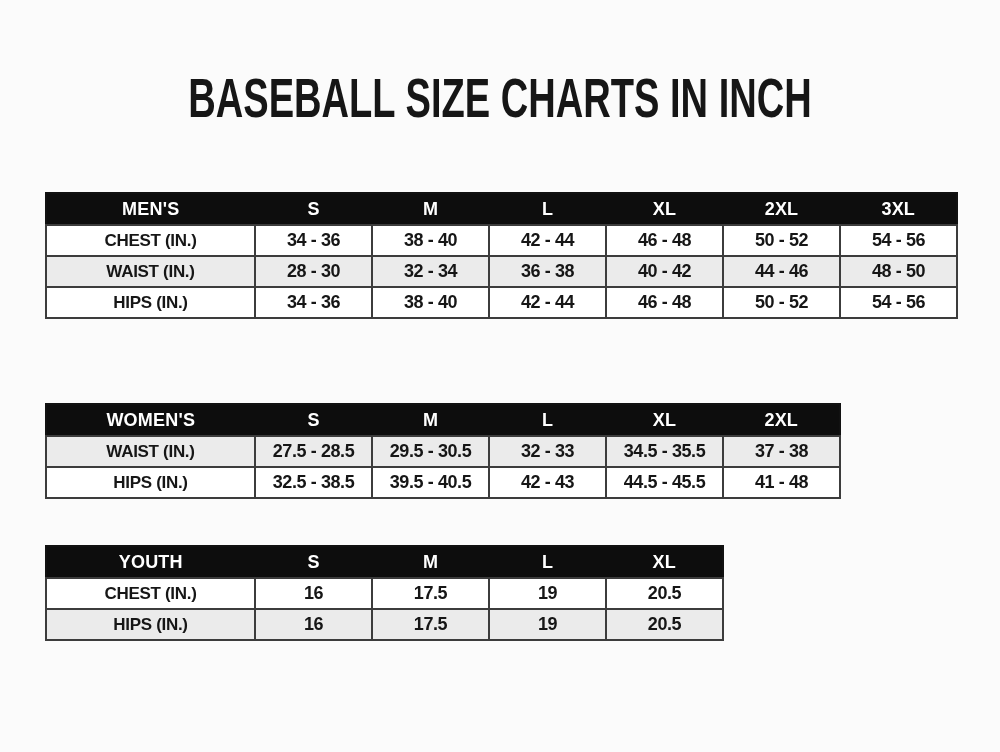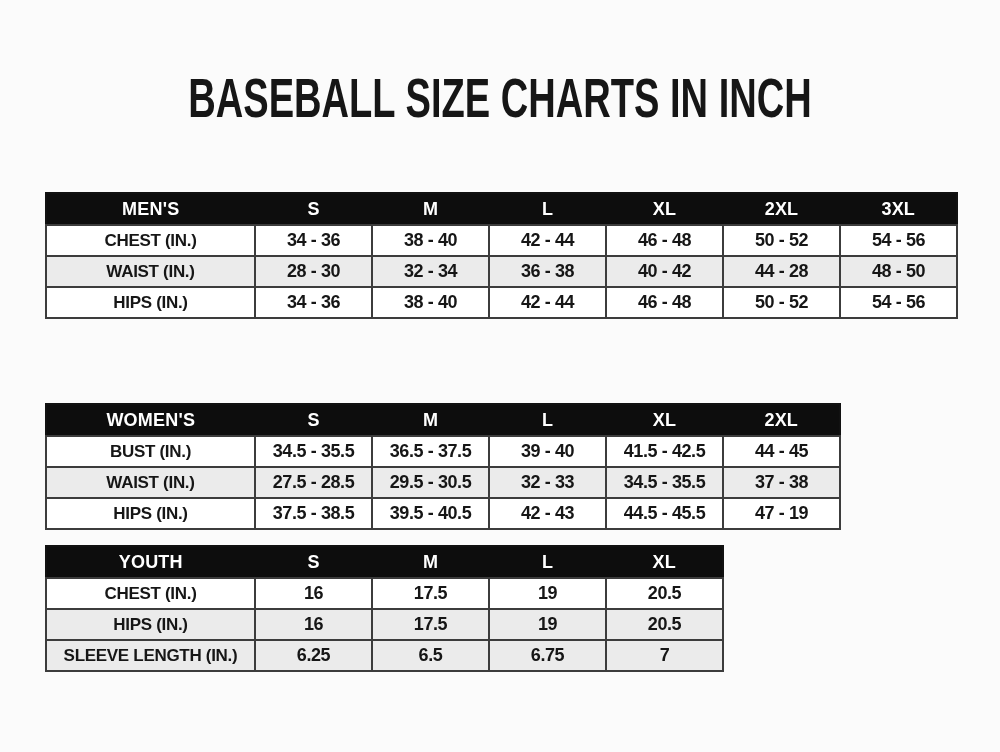--- a/index.html
+++ b/index.html
@@ -116,21 +116,21 @@
         <td class="size-value">46 - 48</td>
         <td class="size-value">50 - 52</td>
         <td class="size-value">54 - 56</td>
       </tr>
       <tr class="alt">
         <th class="row-label">WAIST (IN.)</th>
         <td class="size-value">28 - 30</td>
         <td class="size-value">32 - 34</td>
         <td class="size-value">36 - 38</td>
         <td class="size-value">40 - 42</td>
-        <td class="size-value">44 - 28</td>
+        <td class="size-value">44 - 46</td>
         <td class="size-value">48 - 50</td>
       </tr>
       <tr>
         <th class="row-label">HIPS (IN.)</th>
         <td class="size-value">34 - 36</td>
         <td class="size-value">38 - 40</td>
         <td class="size-value">42 - 44</td>
         <td class="size-value">46 - 48</td>
         <td class="size-value">50 - 52</td>
         <td class="size-value">54 - 56</td>
@@ -150,43 +150,35 @@
       <tr>
         <th>WOMEN'S</th>
         <th>S</th>
         <th>M</th>
         <th>L</th>
         <th>XL</th>
         <th>2XL</th>
       </tr>
     </thead>
     <tbody>
-      <tr>
-        <th class="row-label">BUST (IN.)</th>
-        <td class="size-value">34.5 - 35.5</td>
-        <td class="size-value">36.5 - 37.5</td>
-        <td class="size-value">39 - 40</td>
-        <td class="size-value">41.5 - 42.5</td>
-        <td class="size-value">44 - 45</td>
-      </tr>
       <tr class="alt">
         <th class="row-label">WAIST (IN.)</th>
         <td class="size-value">27.5 - 28.5</td>
         <td class="size-value">29.5 - 30.5</td>
         <td class="size-value">32 - 33</td>
         <td class="size-value">34.5 - 35.5</td>
         <td class="size-value">37 - 38</td>
       </tr>
       <tr>
         <th class="row-label">HIPS (IN.)</th>
-        <td class="size-value">37.5 - 38.5</td>
+        <td class="size-value">32.5 - 38.5</td>
         <td class="size-value">39.5 - 40.5</td>
         <td class="size-value">42 - 43</td>
         <td class="size-value">44.5 - 45.5</td>
-        <td class="size-value">47 - 19</td>
+        <td class="size-value">41 - 48</td>
       </tr>
     </tbody>
   </table>
 <table class="size-table" id="t-youth">
     <colgroup>
       <col class="col-label">
       <col class="col-size">
       <col class="col-size">
       <col class="col-size">
       <col class="col-size">
@@ -208,21 +200,14 @@
         <td class="size-value">19</td>
         <td class="size-value">20.5</td>
       </tr>
       <tr class="alt">
         <th class="row-label">HIPS (IN.)</th>
         <td class="size-value">16</td>
         <td class="size-value">17.5</td>
         <td class="size-value">19</td>
         <td class="size-value">20.5</td>
       </tr>
-      <tr class="alt">
-        <th class="row-label">SLEEVE LENGTH (IN.)</th>
-        <td class="size-value">6.25</td>
-        <td class="size-value">6.5</td>
-        <td class="size-value">6.75</td>
-        <td class="size-value">7</td>
-      </tr>
     </tbody>
   </table>
 
 </body></html>

